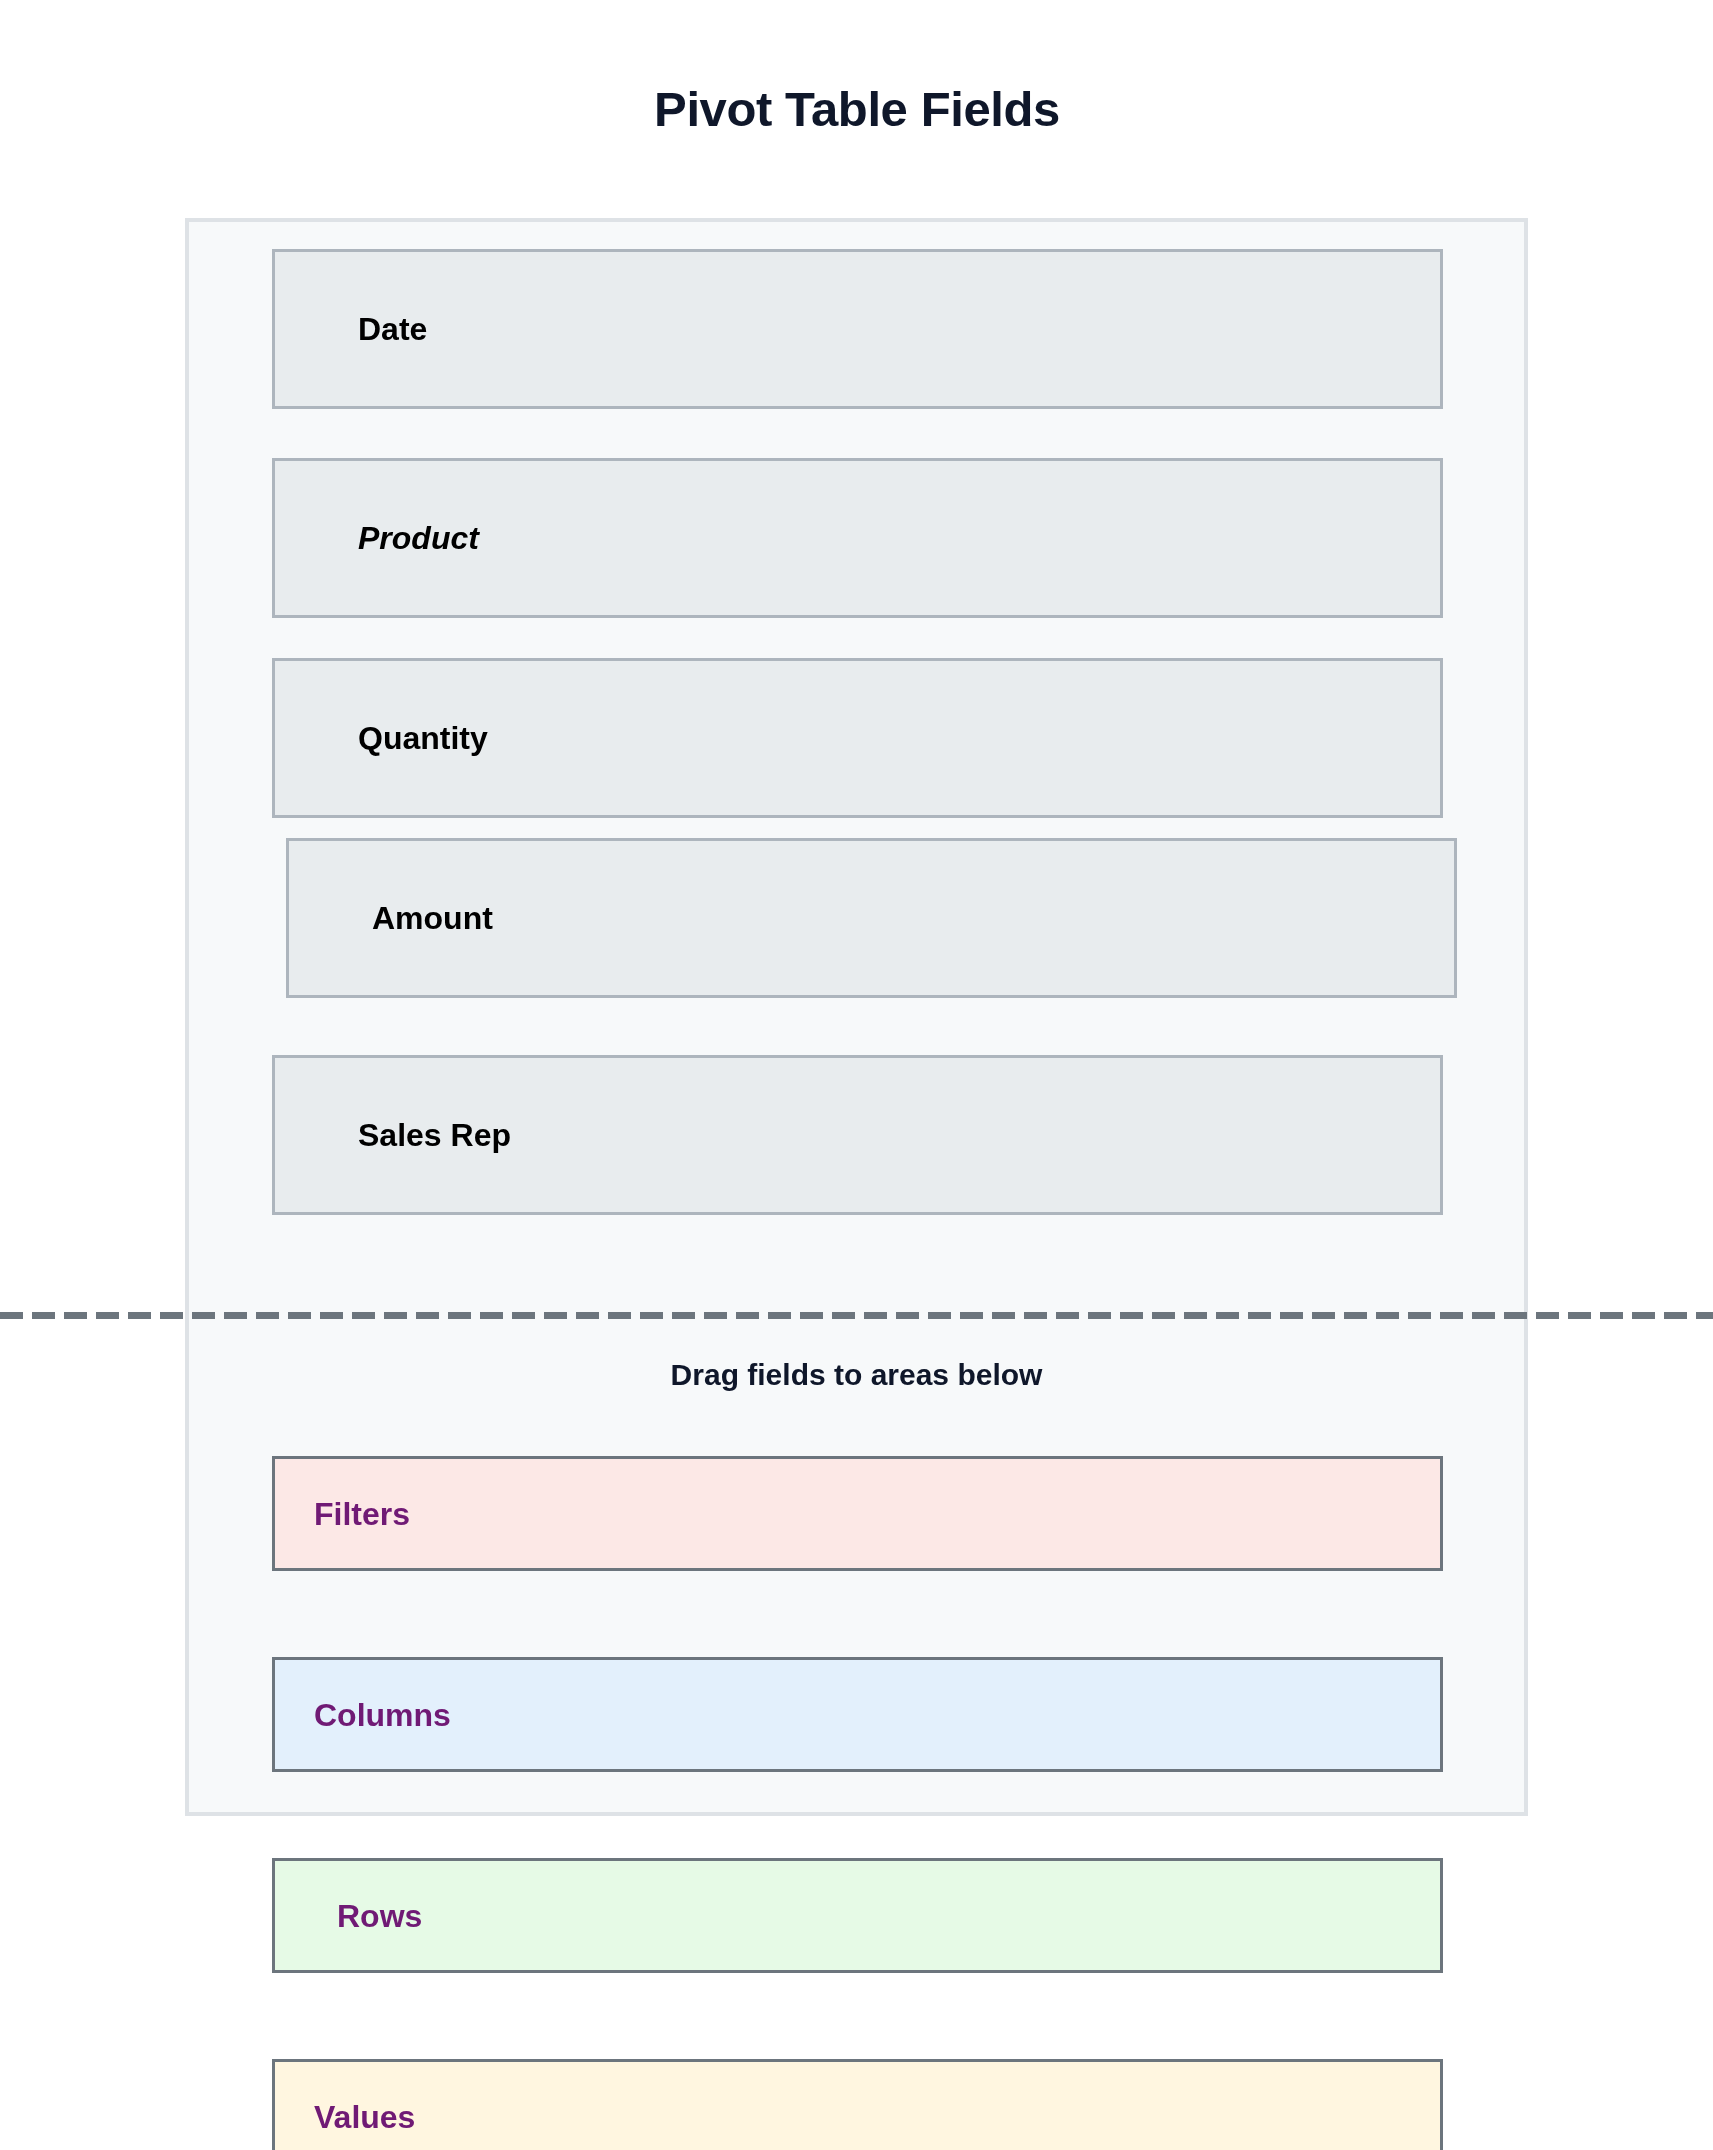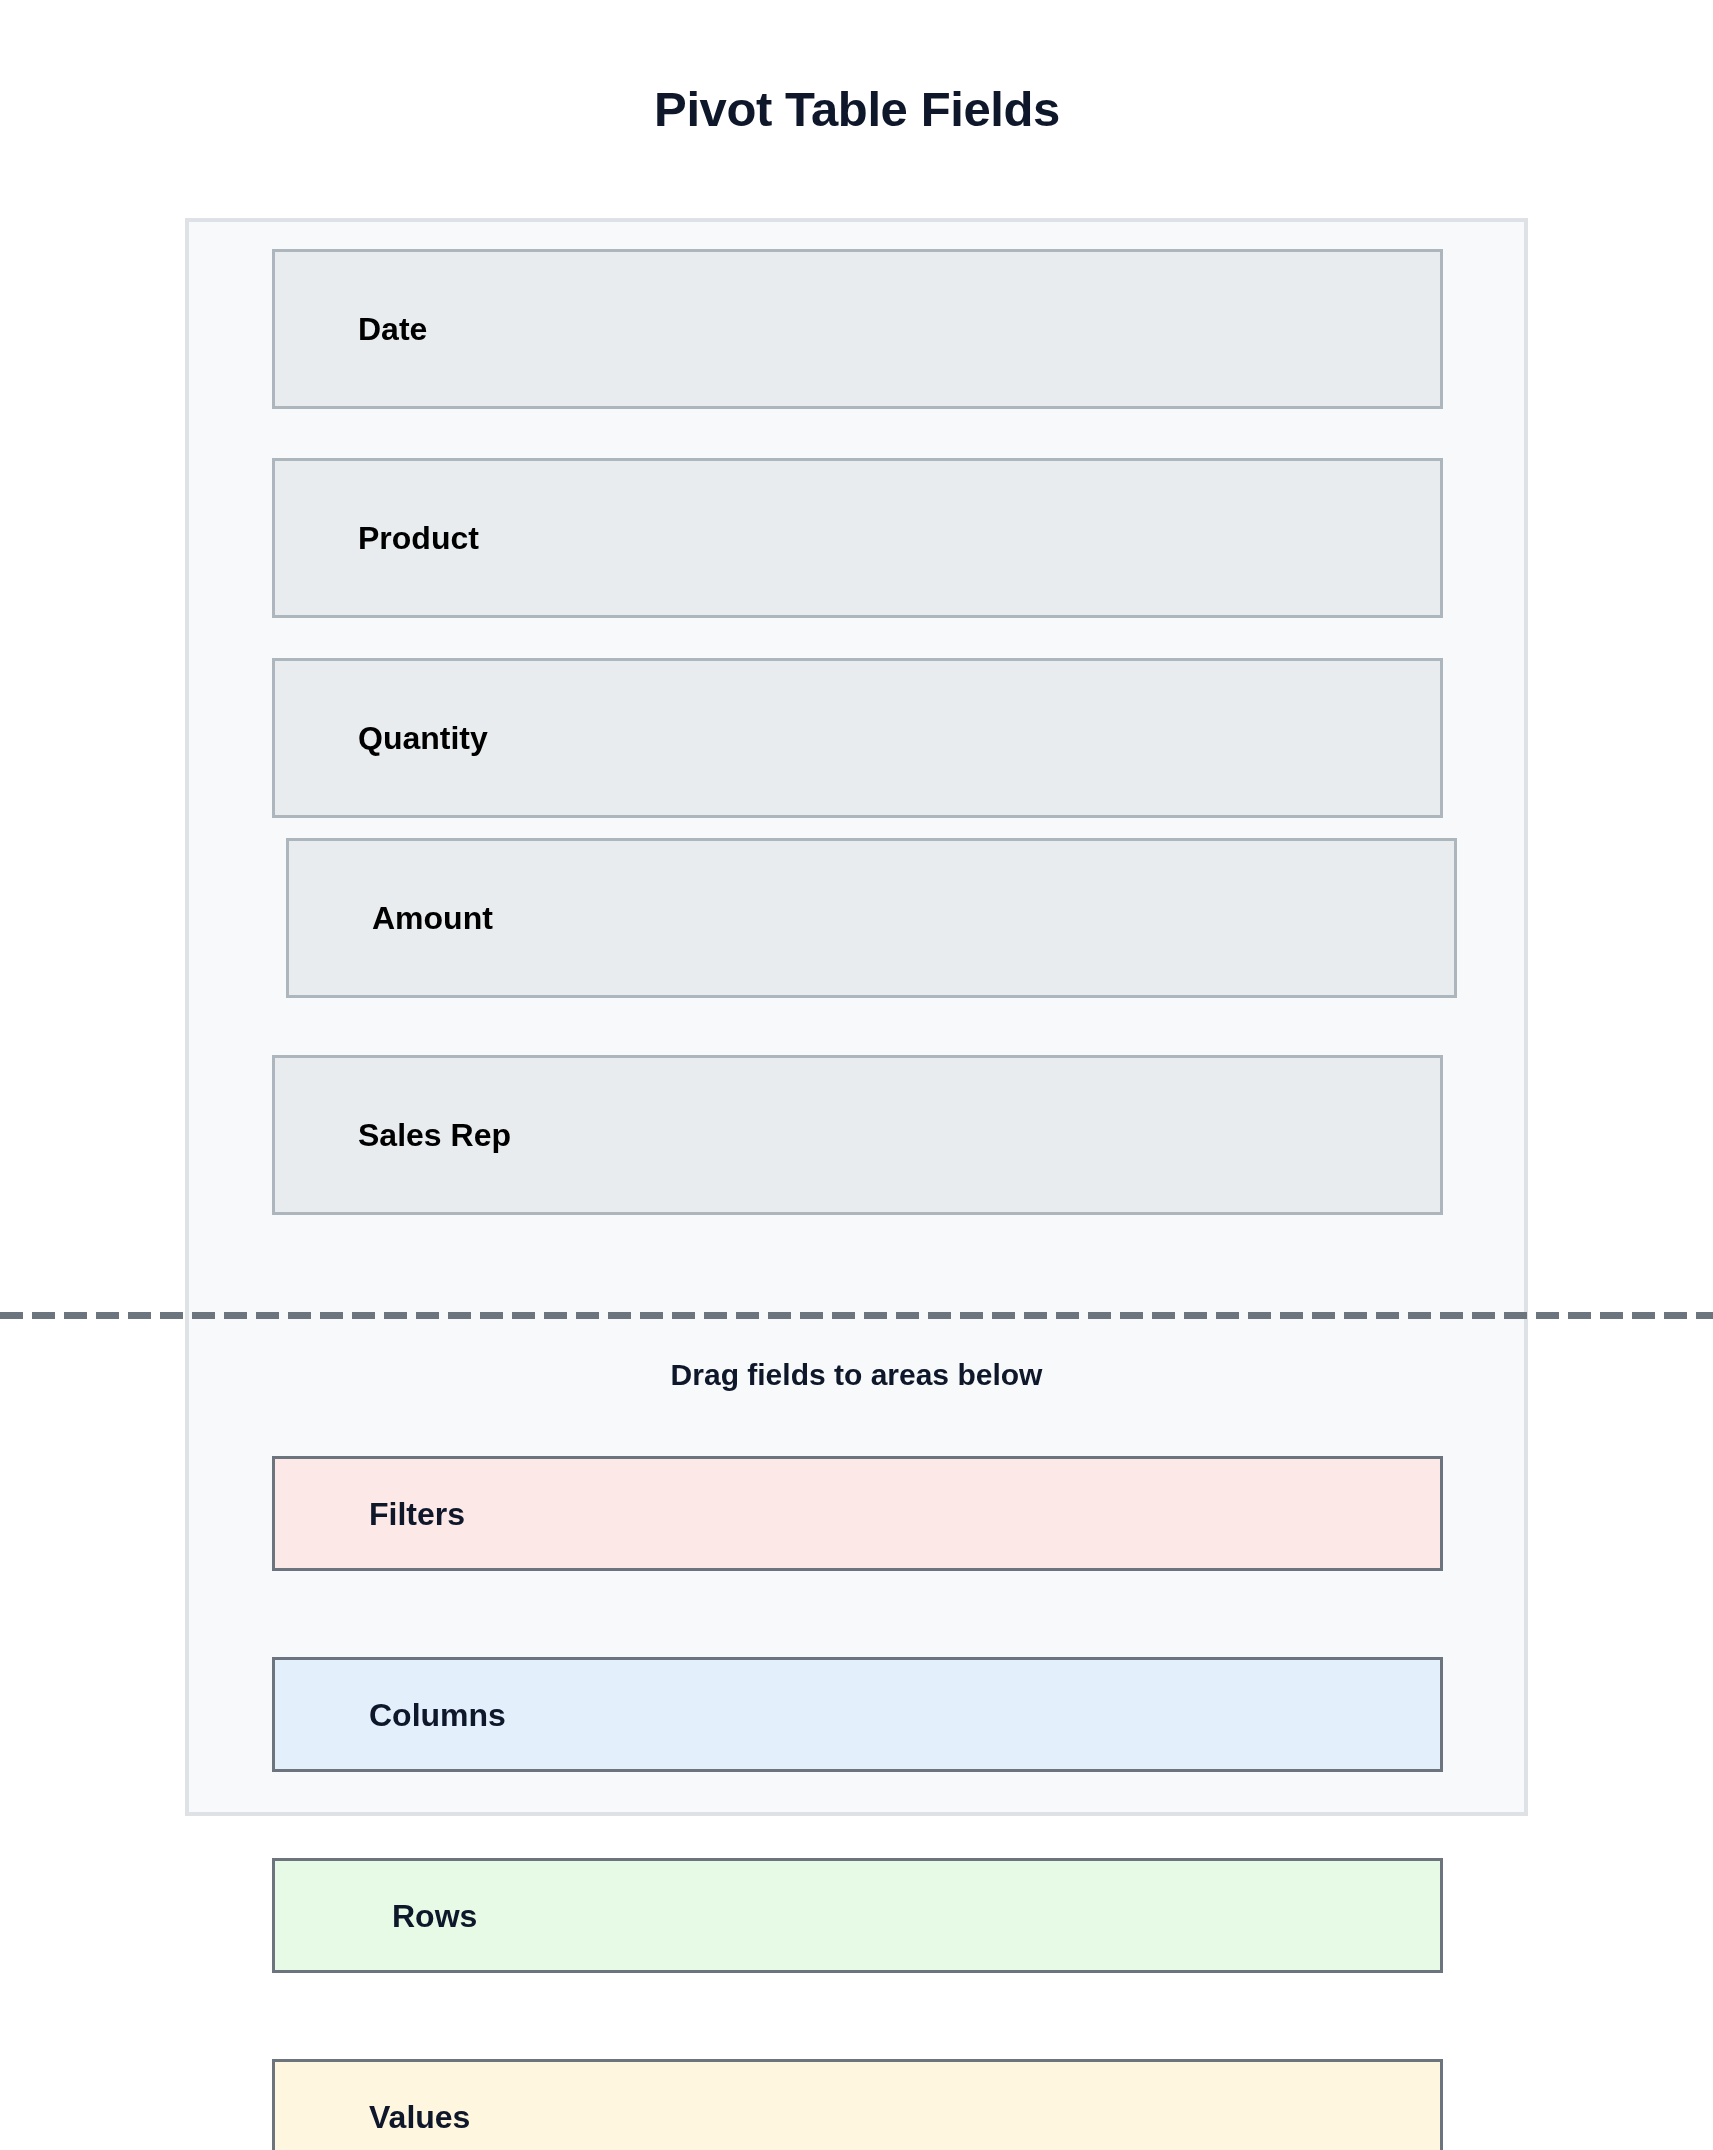--- a/index.html
+++ b/index.html
@@ -56,21 +56,21 @@
   }
   .field-item .field-label {
     font-size: 32px;
     font-weight: bold;
     color: #000000;
     margin-left: 83px;
     line-height: 1;
   }
 
   .field-item.i0 { top: 249px; text-align: right; }
-  .field-item.i1 { top: 458px; }
+  .field-item.i1 { top: 458px; font-style: italic; }
   .field-item.i2 { top: 658px; }
   .field-item.i3 { top: 838px; margin-left: 14px; }
   .field-item.i4 { top: 1055px; }
 
   
   .drag-divider {
     position: absolute;
     left: 0;
     top: 1312px;
     width: 1714px;
@@ -104,22 +104,22 @@
     width: 1171px;
     height: 115px;
     border: 3.6px solid #6c757d;
     box-sizing: border-box;
     display: flex;
     align-items: center;
   }
   .area-box .area-label {
     font-size: 32px;
     font-weight: bold;
-    color: #0f172a;
-    margin-left: 94px;
+    color: #701a75;
+    margin-left: 39px;
     line-height: 1;
   }
 
   .area-box.filters  { top: 1456px; background: #fce8e6; }
   .area-box.columns  { top: 1657px; background: #e3f0fc; }
   .area-box.rows     { top: 1858px; background: #e6fae6; padding-left: 23px; }
   .area-box.values   { top: 2059px; background: #fff6e0; border-color: #6c757d; }
 
   .area-box.values .area-label { margin-top: 0; }
 </style>

